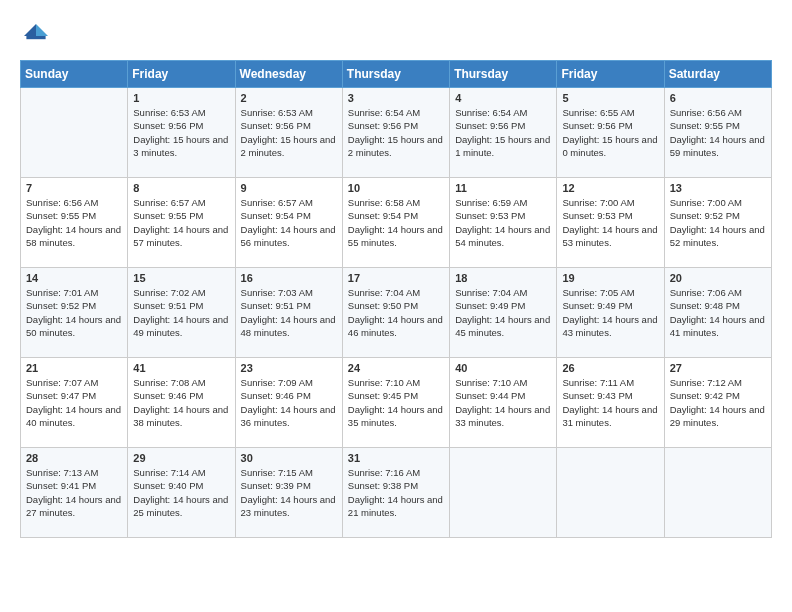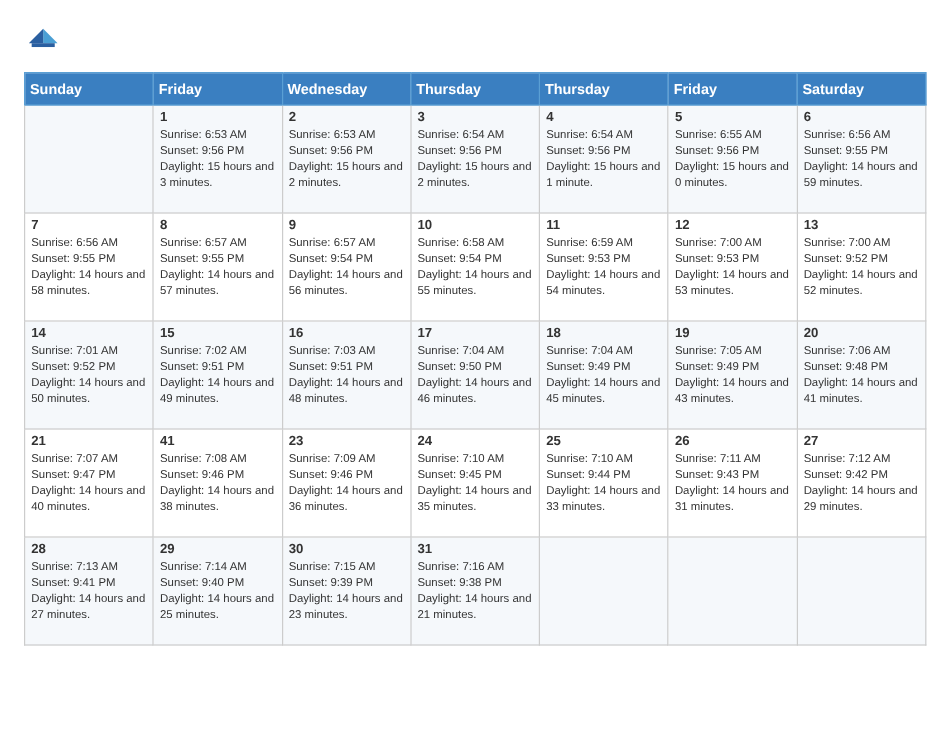--- a/index.html
+++ b/index.html
@@ -215,21 +215,21 @@
         </td>
         <td>
           <span class="day-number">23</span>
           <div class="day-info">Sunrise: 7:09 AM<br>Sunset: 9:46 PM<br>Daylight: 14 hours and 36 minutes.</div>
         </td>
         <td>
           <span class="day-number">24</span>
           <div class="day-info">Sunrise: 7:10 AM<br>Sunset: 9:45 PM<br>Daylight: 14 hours and 35 minutes.</div>
         </td>
         <td>
-          <span class="day-number">25</span>
+          <span class="day-number">40</span>
           <div class="day-info">Sunrise: 7:10 AM<br>Sunset: 9:44 PM<br>Daylight: 14 hours and 33 minutes.</div>
         </td>
         <td>
           <span class="day-number">26</span>
           <div class="day-info">Sunrise: 7:11 AM<br>Sunset: 9:43 PM<br>Daylight: 14 hours and 31 minutes.</div>
         </td>
         <td>
           <span class="day-number">27</span>
           <div class="day-info">Sunrise: 7:12 AM<br>Sunset: 9:42 PM<br>Daylight: 14 hours and 29 minutes.</div>
         </td>

